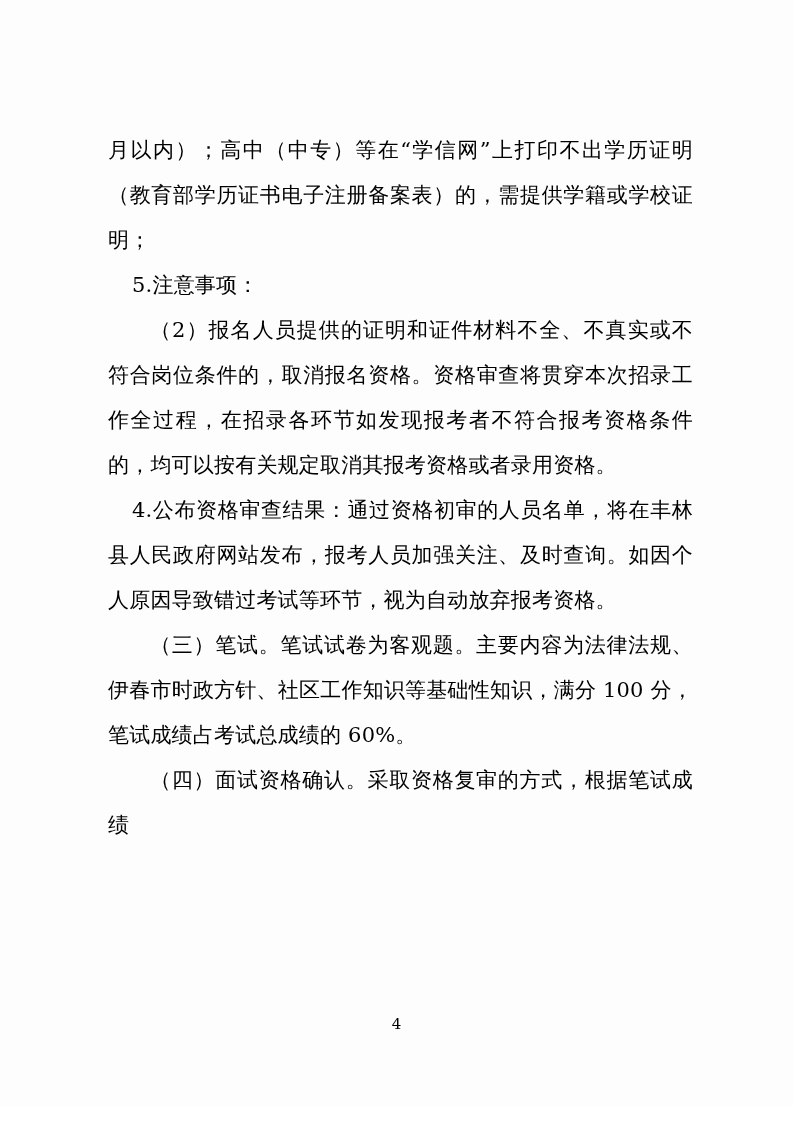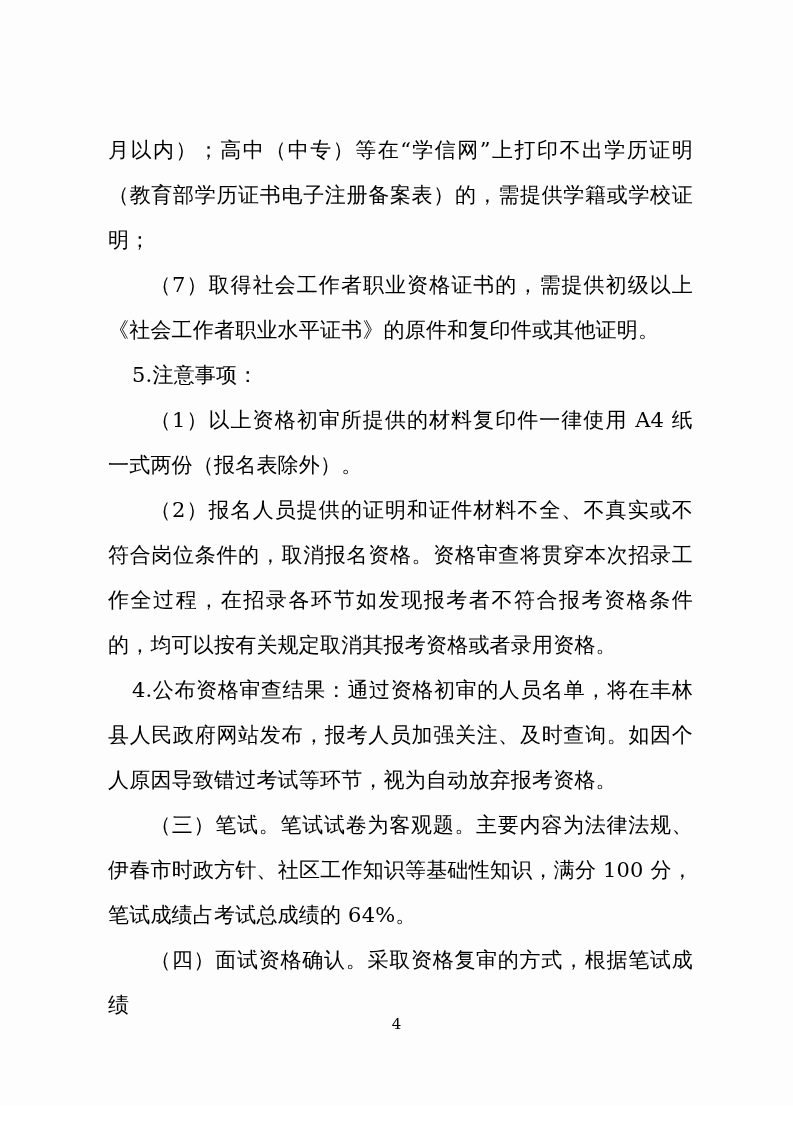--- a/index.html
+++ b/index.html
@@ -54,22 +54,20 @@
     font-family: "DejaVu Serif", "Liberation Serif", serif;
     color: #000;
   }
 </style>
 </head>
 <body>
 
 <div class="page">
   <div class="content">
     <p class="">月以内）；高中（中专）等在“学信网”上打印不出学历证明（教育部学历证书电子注册备案表）的，需提供学籍或学校证明；</p>
-    <p class="indent">（7）取得社会工作者职业资格证书的，需提供初级以上《社会工作者职业水平证书》的原件和复印件或其他证明。</p>
     <p class="indent-half">5.注意事项：</p>
-    <p class="indent">（1）以上资格初审所提供的材料复印件一律使用 A4 纸一式两份（报名表除外）。</p>
     <p class="indent">（2）报名人员提供的证明和证件材料不全、不真实或不符合岗位条件的，取消报名资格。资格审查将贯穿本次招录工作全过程，在招录各环节如发现报考者不符合报考资格条件的，均可以按有关规定取消其报考资格或者录用资格。</p>
     <p class="indent-half">4.公布资格审查结果：通过资格初审的人员名单，将在丰林县人民政府网站发布，报考人员加强关注、及时查询。如因个人原因导致错过考试等环节，视为自动放弃报考资格。</p>
-    <p class="indent">（三）笔试。笔试试卷为客观题。主要内容为法律法规、伊春市时政方针、社区工作知识等基础性知识，满分 100 分，笔试成绩占考试总成绩的 64%。</p>
+    <p class="indent">（三）笔试。笔试试卷为客观题。主要内容为法律法规、伊春市时政方针、社区工作知识等基础性知识，满分 100 分，笔试成绩占考试总成绩的 60%。</p>
     <p class="indent">（四）面试资格确认。采取资格复审的方式，根据笔试成绩</p>
   </div>
   <div class="page-number">4</div>
 </div>
 
 </body></html>

